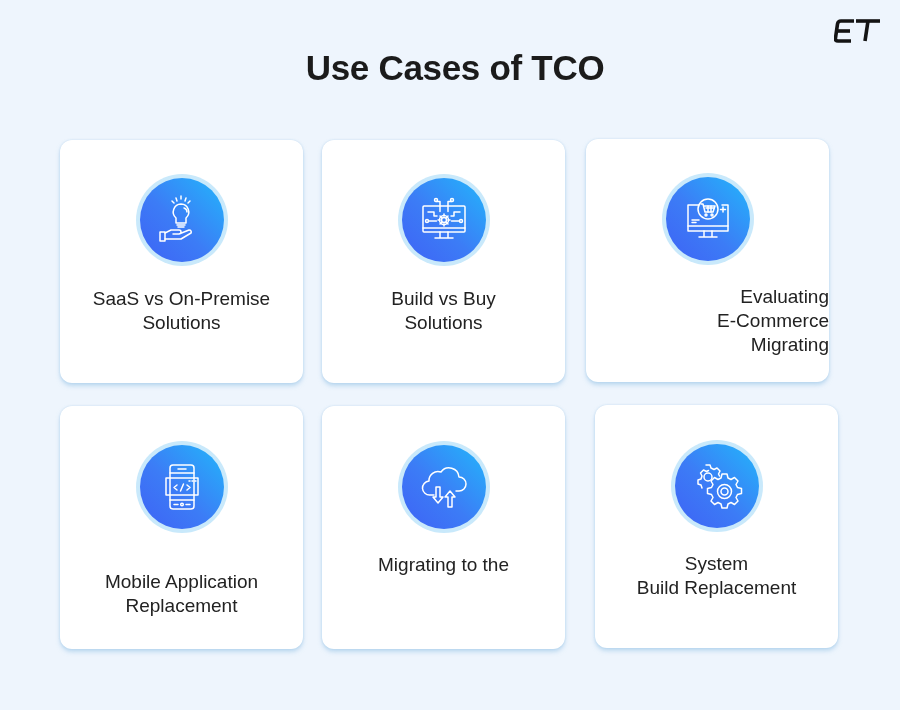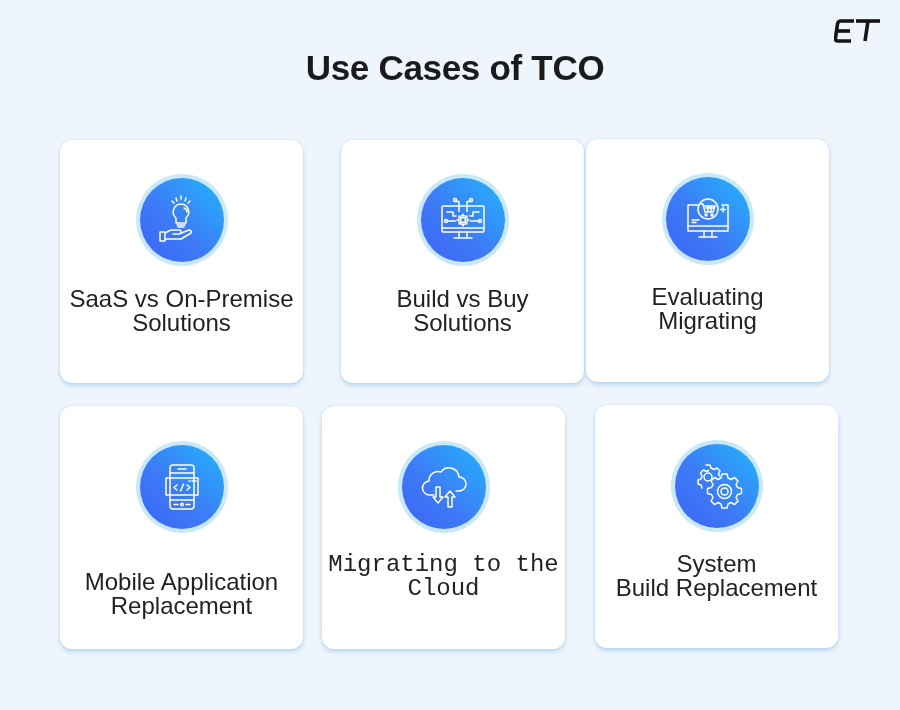--- a/index.html
+++ b/index.html
@@ -45,21 +45,21 @@
     width: 84px; height: 84px;
     border-radius: 50%;
     background: linear-gradient(45deg, #3e63f5 0%, #3c7cf6 45%, #22b6fb 100%);
     display: flex; align-items: center; justify-content: center;
   }
   .circle svg { width: 52px; height: 52px; }
   .label {
     position: absolute;
     left: 0; right: 0;
     text-align: center;
-    font-size: 24px;
+    font-size: 19px;
     line-height: 24px;
     color: #222222;
   }
 </style>
 </head>
 <body>
 
 <svg class="logo" viewBox="0 0 48 26">
   <g fill="none" stroke="#141414" stroke-width="3.6" stroke-linecap="butt">
     <path d="M20 3 H7 Q4 3 3.5 6 L1.5 20 Q1 23 4 23 H17"></path>
@@ -83,21 +83,21 @@
         <path d="M9 39 l6 -3 h8 a2 2 0 0 1 0 4 h-6 M23 40 l10 -4 a2 2 0 0 1 2 3 l-10 6 h-16"></path>
       </svg>
     </div>
   </div>
   <div class="label" style="top:147px;">
     <div>SaaS vs On-Premise</div>
     <div>Solutions</div>
   </div>
 </div>
 
-<div class="card" style="left:341px;top:140px;text-decoration:underline;">
+<div class="card" style="left:322px;top:140px;text-decoration:underline;">
   <div class="circle-ring">
     <div class="circle">
       <svg viewBox="0 0 52 52" fill="none" stroke="#fff" stroke-width="1.5" stroke-linecap="round" stroke-linejoin="round">
         <rect x="5" y="12" width="42" height="26" rx="1"></rect>
         <path d="M5 34 h42"></path>
         <path d="M22 38 v5 M30 38 v5 M17 44 h18"></path>
         <circle cx="18" cy="6" r="1.5"></circle>
           <circle cx="34" cy="6" r="1.5"></circle>
         <path d="M18 7.5 h4 v10 M34 7.5 h-4 v10"></path>
         <path d="M10 18 h6 v4 h3 M42 18 h-6 v4 h-3"></path>
@@ -126,22 +126,23 @@
         <circle cx="26" cy="16" r="10"></circle>
         <path d="M19 11 h2 l2 8 h8 l2 -6 h-11"></path>
         <path d="M24 15 h8 M26 13 v6 M29 13 v6"></path>
         <circle cx="24" cy="22" r="1"></circle>
           <circle cx="30" cy="22" r="1"></circle>
         <path d="M41 14 v5 M38.5 16.5 h5"></path>
         <path d="M10 27 h7 M10 29.5 h4"></path>
       </svg>
     </div>
   </div>
-  <div class="label" style="top:146px;">
+  <div class="label" style="top:146px;text-align:right;">
     <div>Evaluating</div>
+    <div>E-Commerce</div>
     <div>Migrating</div>
   </div>
 </div>
 
 <div class="card" style="left:60px;top:406px;">
   <div class="circle-ring" style="top:35px;">
     <div class="circle">
       <svg viewBox="0 0 52 52" fill="none" stroke="#fff" stroke-width="1.5" stroke-linecap="round" stroke-linejoin="round">
         <rect x="14" y="4" width="24" height="44" rx="3"></rect>
         <path d="M14 12 h24 M14 39 h24"></path>
@@ -163,23 +164,22 @@
 <div class="card" style="left:322px;top:406px;">
   <div class="circle-ring" style="top:35px;">
     <div class="circle">
       <svg viewBox="0 0 52 52" fill="none" stroke="#fff" stroke-width="1.5" stroke-linecap="round" stroke-linejoin="round">
         <path d="M16 34 h-4 a7 7 0 0 1 -1 -14 a9 9 0 0 1 12 -9 a10 10 0 0 1 18 5 a7 7 0 0 1 0 14 h-3"></path>
         <path d="M18 26 h4 v10 h3 l-5 6 l-5 -6 h3z"></path>
         <path d="M30 46 h4 v-10 h3 l-5 -6 l-5 6 h3z"></path>
       </svg>
     </div>
   </div>
-  <div class="label" style="top:147px;font-family:Liberation Mono, monospace;">
+  <div class="label" style="top:147px;">
     <div>Migrating to the</div>
-    <div>Cloud</div>
   </div>
 </div>
 
 <div class="card" style="left:586px;top:405px;margin-left:9px;">
   <div class="circle-ring" style="top:35px;">
     <div class="circle">
       <svg viewBox="0 0 52 52" fill="none" stroke="#fff" stroke-width="1.5" stroke-linecap="round" stroke-linejoin="round">
         <path d="M15 5 h4 l1 3 l3 1.5 l3 -1.5 l3 3 l-1.5 3 l1 2 M11 28 l-1 -3 l-3 -1 v-4 l3 -1 l1 -3 l-1.5 -3 l3 -3 l3 1.5 l2 -1"></path>
         <circle cx="17" cy="17" r="4"></circle>
         <path d="M31 14 h5 l1 4 l3 1.5 l3.5 -2 l3.5 3.5 l-2 3.5 l1.5 3 l4 1 v5 l-4 1 l-1.5 3 l2 3.5 l-3.5 3.5 l-3.5 -2 l-3 1.5 l-1 4 h-5 l-1 -4 l-3 -1.5 l-3.5 2 l-3.5 -3.5 l2 -3.5 l-1.5 -3 l-4 -1 v-5 l4 -1 l1.5 -3 l-2 -3.5 l3.5 -3.5 l3.5 2 l3 -1.5z"></path>

